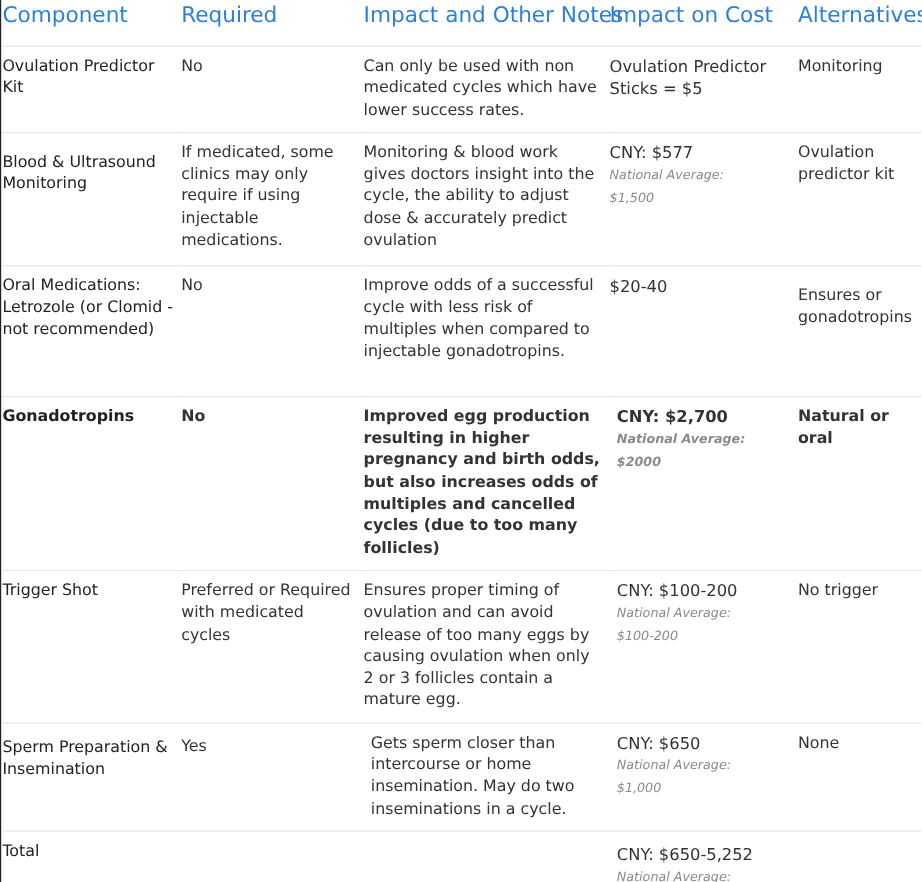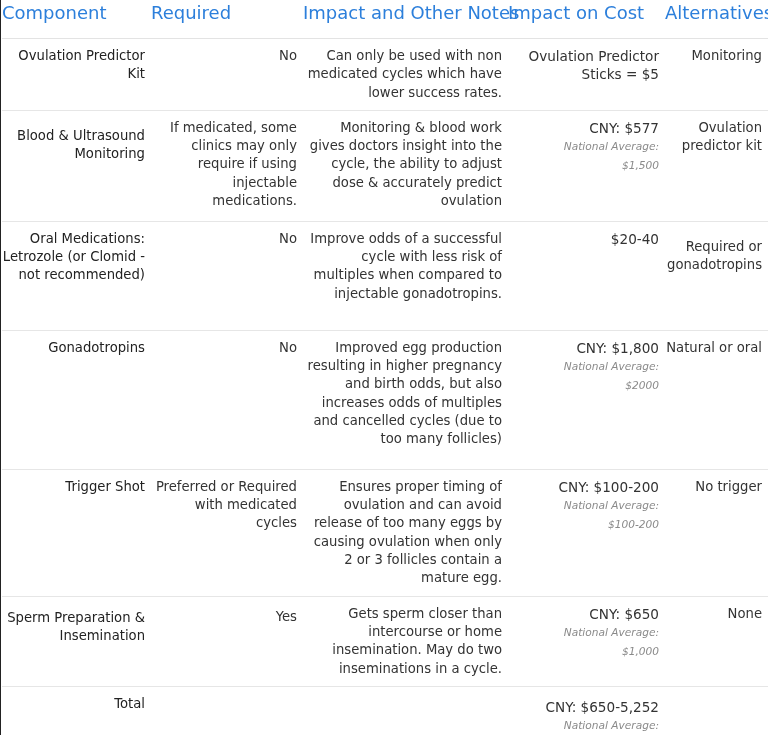--- a/index.html
+++ b/index.html
@@ -47,37 +47,36 @@
       border-bottom: 1px solid #e3e3e3;
       white-space: nowrap;
     }
     tbody td {
       vertical-align: top;
       font-size: 13.2px;
       line-height: 18.3px;
       padding: 8px 6px 8px 0;
       border-bottom: 1px solid #e6e6e6;
       color: #333333;
-      text-align: right;
     }
     tbody td.component { font-weight: normal; color: #222; }
     .cost-main { display: block; font-size: 13.6px; line-height: 18px; }
     .cost-sub {
       display: block;
       font-style: italic;
       font-size: 10.6px;
       line-height: 19px;
       color: #8a8a8a;
     }
     .indent { padding-left: 6px; display: block; }
     .alt-offset { display: block; padding-top: 8px; }
     tr.row-1 td { height: 48px; }
     tr.row-2 td { height: 94px; }
     tr.row-3 td { height: 92px; }
-    tr.row-4 td { height: 122px; }
+    tr.row-4 td { height: 122px; font-weight: bold; }
     tr.row-5 td { height: 107px; }
     tr.row-6 td { height: 70px; }
     tr.row-7 td { border-bottom: none; height: 60px; }
   </style>
 </head>
 <body>
 
 <div class="left-edge"></div>
 
 <table class="cost-table">
@@ -124,31 +123,31 @@
     </tr>
 
     <tr class="row-3">
       <td class="component">Oral Medications: Letrozole (or Clomid - not recommended)</td>
       <td>No</td>
       <td>Improve odds of a successful cycle with less risk of multiples when compared to injectable gonadotropins.</td>
       <td>
         <span class="cost-main">$20-40</span>
       </td>
       <td>
-        <span class="alt-offset">Required or gonadotropins</span>
+        <span class="alt-offset">Ensures or gonadotropins</span>
       </td>
     </tr>
 
     <tr class="row-4">
       <td class="component">Gonadotropins</td>
       <td>No</td>
       <td>Improved egg production resulting in higher pregnancy and birth odds, but also increases odds of multiples and cancelled cycles (due to too many follicles)</td>
       <td>
         <span class="indent">
-          <span class="cost-main">CNY: $1,800</span>
+          <span class="cost-main">CNY: $2,700</span>
           <span class="cost-sub">National Average:</span>
           <span class="cost-sub">$2000</span>
         </span>
       </td>
       <td>Natural or oral</td>
     </tr>
 
     <tr class="row-5">
       <td class="component">Trigger Shot</td>
       <td>Preferred or Required with medicated cycles</td>

